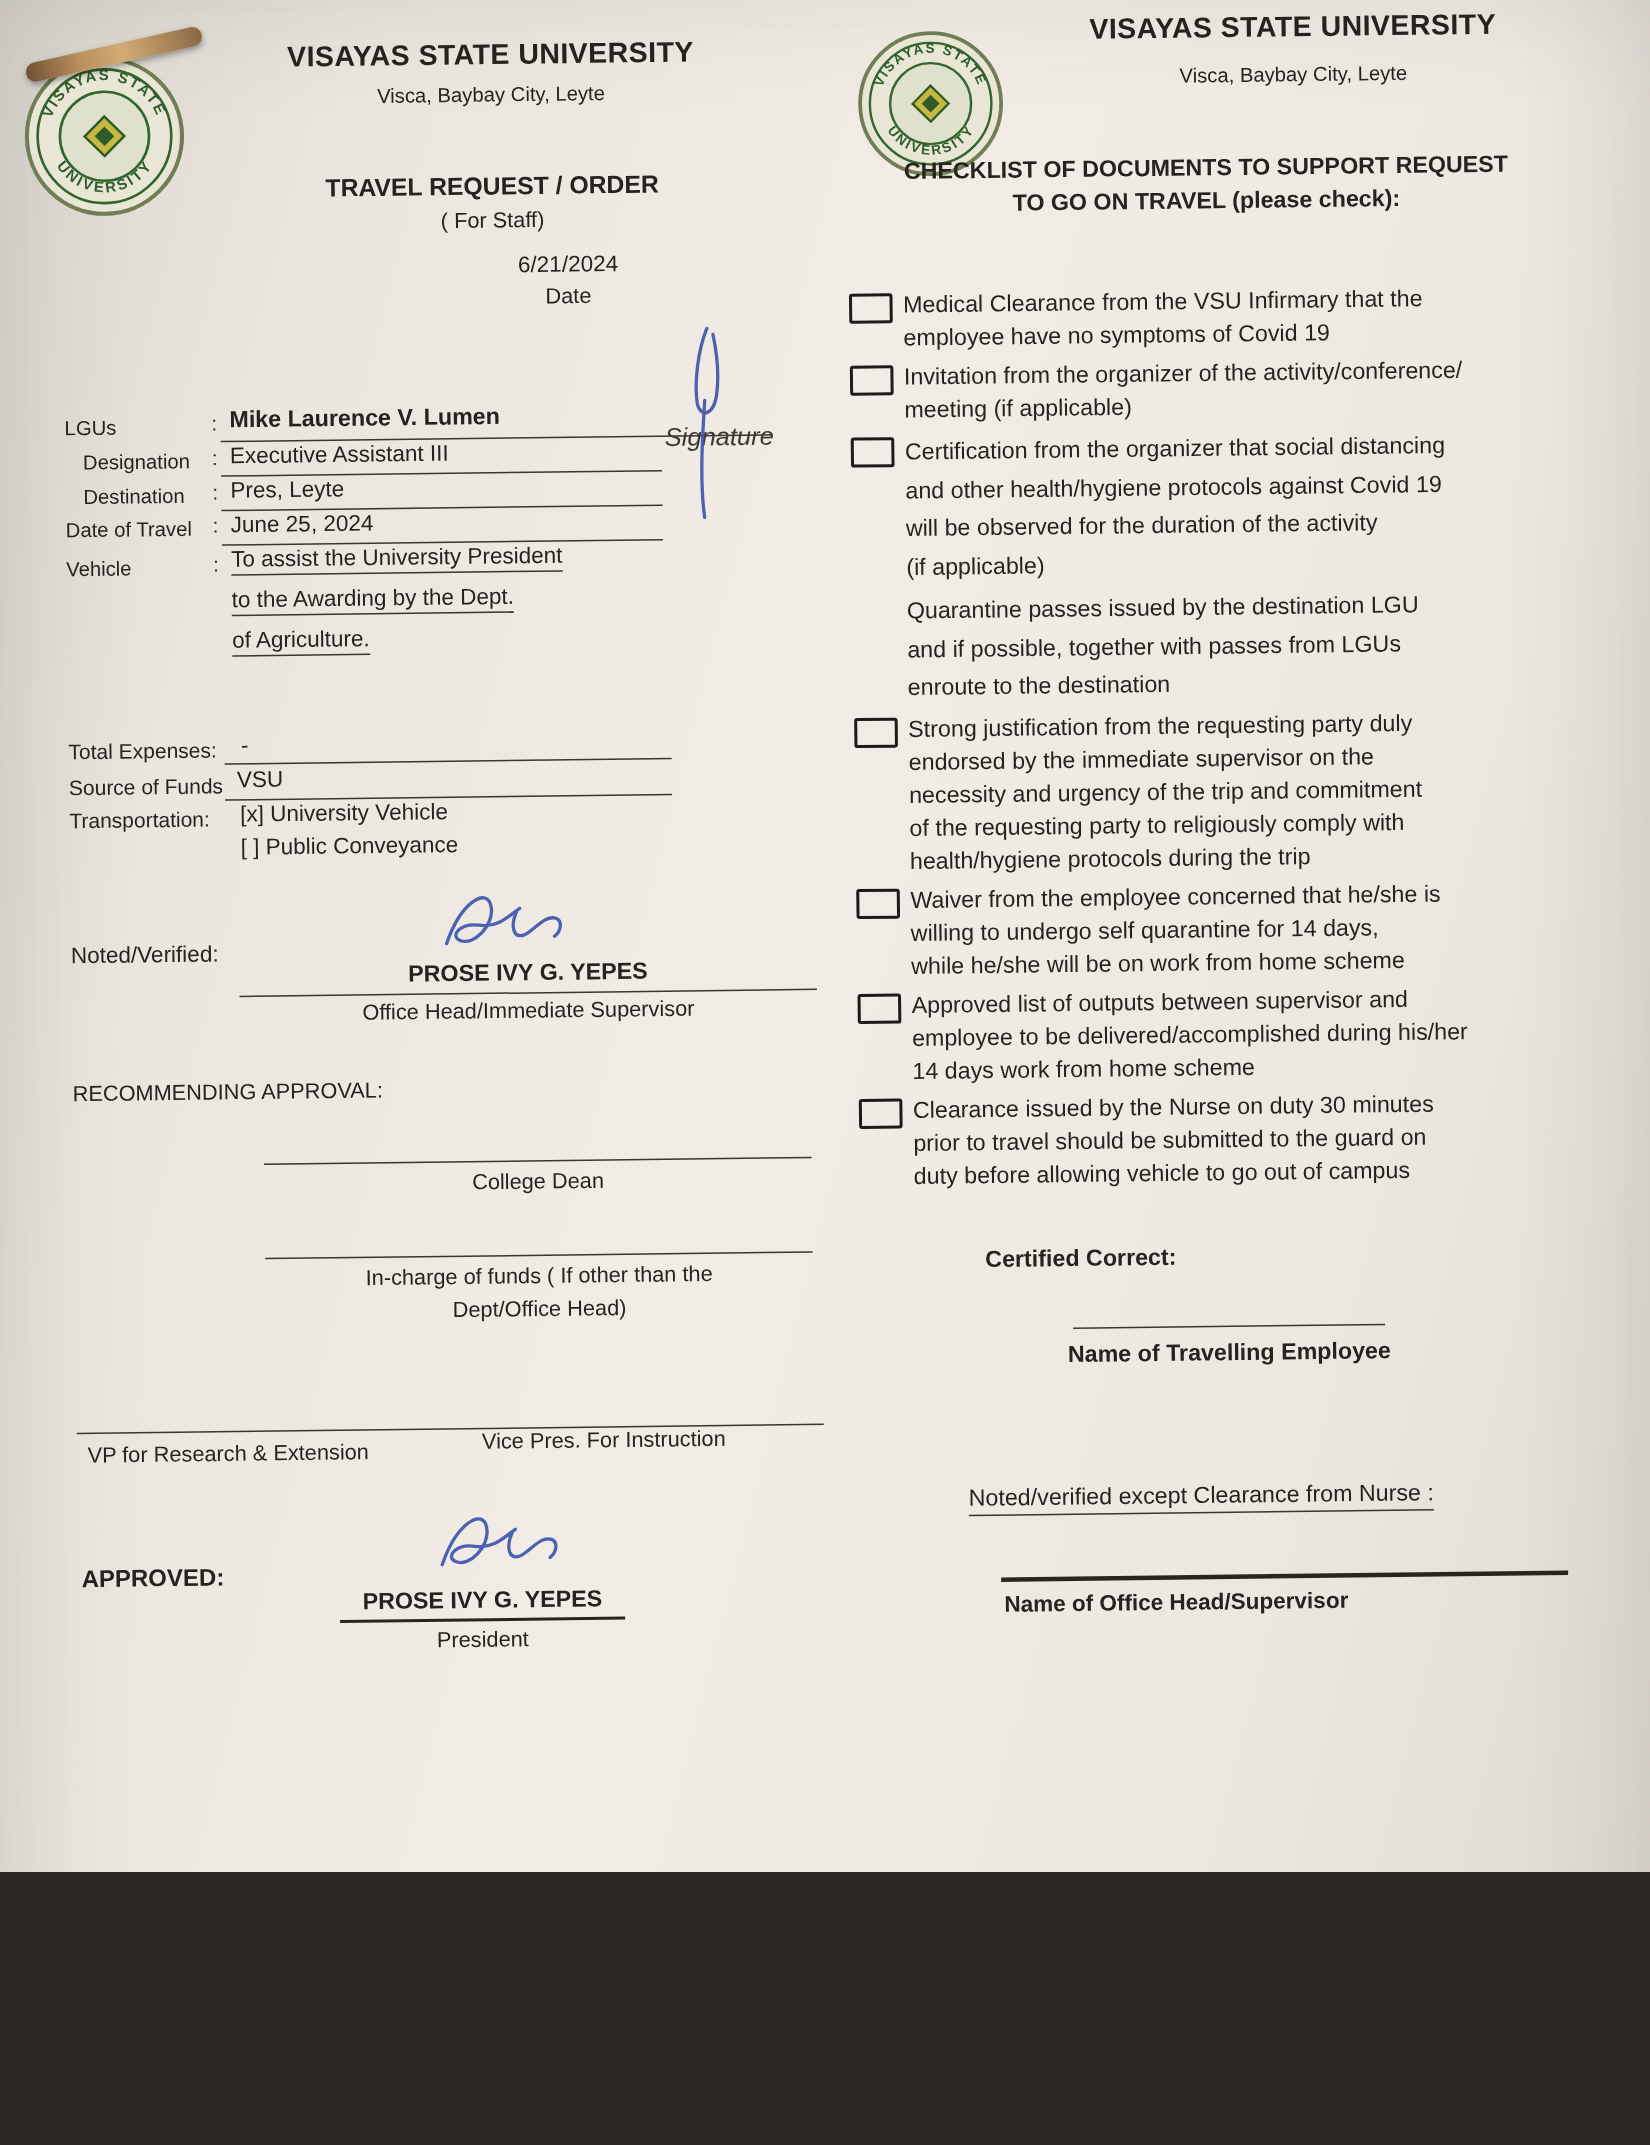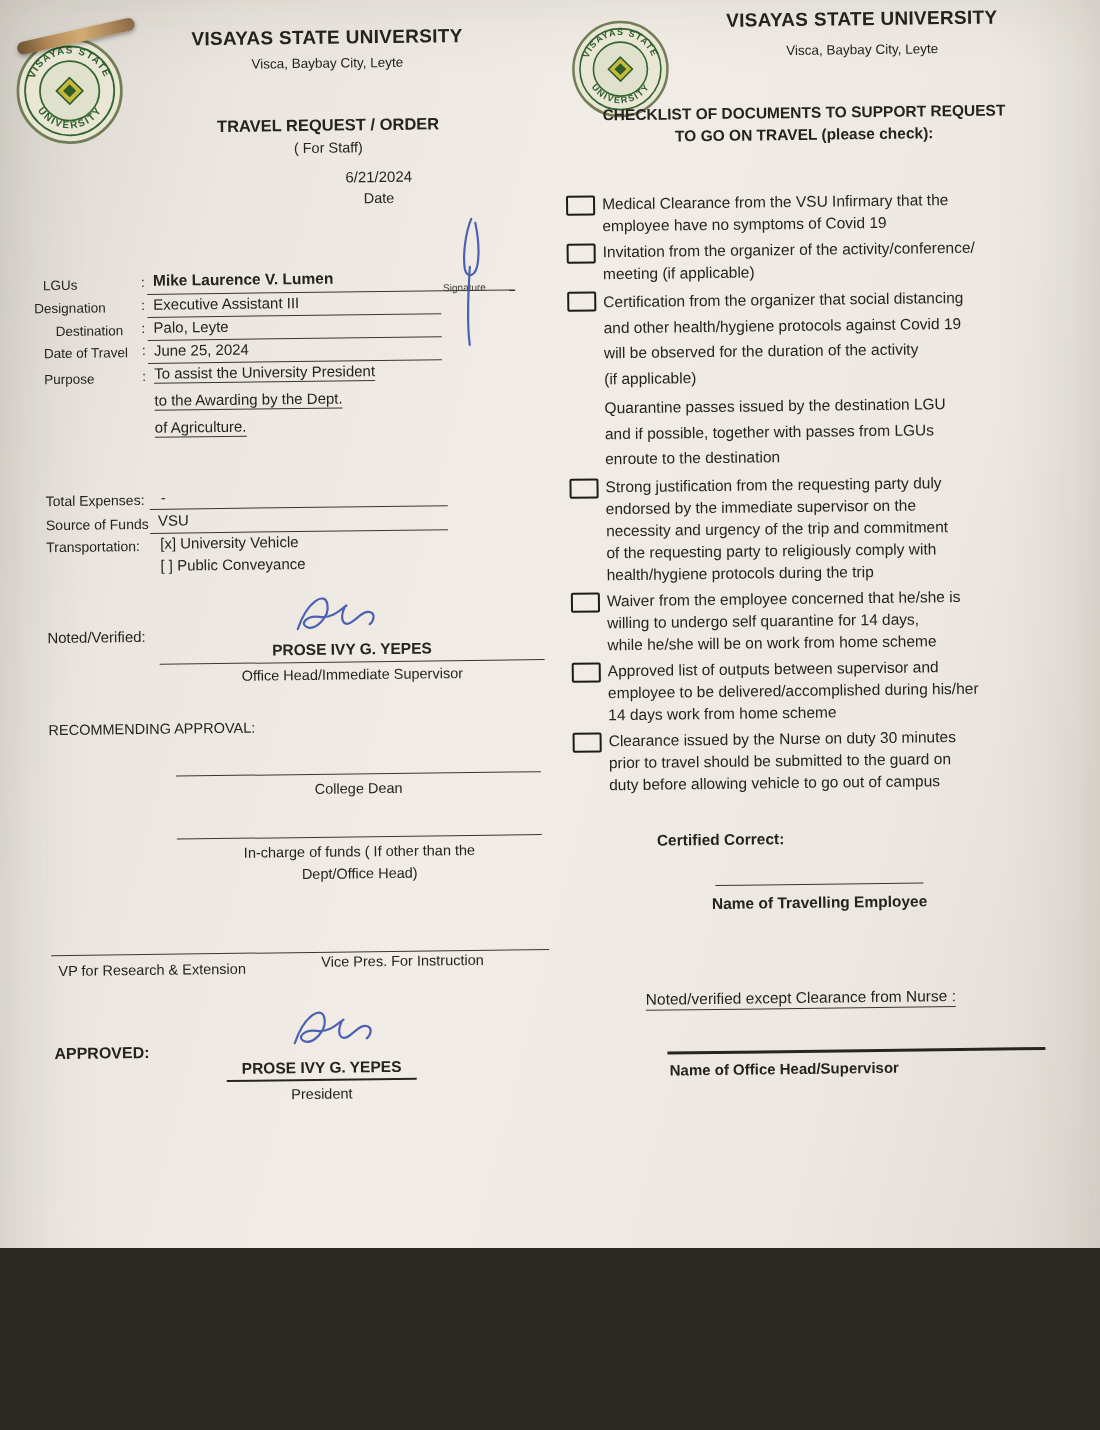--- a/index.html
+++ b/index.html
@@ -92,41 +92,41 @@
       <div class="abs b ctr" style="left:140px; top:113px; width:390px; font-size:16.5px;">TRAVEL REQUEST / ORDER</div>
       <div class="abs ctr" style="left:140px; top:137px; width:390px; font-size:14.5px;">( For Staff)</div>
 
       <div class="abs ctr" style="left:300px; top:166px; width:170px; font-size:15px;">6/21/2024</div>
       <div class="abs ctr" style="left:300px; top:188px; width:170px; font-size:14.5px;">Date</div>
 
       <div class="abs lbl" style="left:48px; top:272px;">LGUs</div>
       <div class="abs lbl" style="left:146px; top:270px;">:</div>
       <div class="abs b" style="left:158px; top:267px; font-size:15.5px;">Mike Laurence V. Lumen</div>
       <div class="rule" style="left:152px; top:289px; width:368px;"></div>
-      <div class="abs" style="left:448px; top:281px; font-size:10px; color:#3c3933;">Signature</div>
+      <div class="abs" style="left:448px; top:281px; font-size:17px; color:#3c3933;font-style:italic;">Signature</div>
       <svg class="sig" style="left:455px; top:212px;" width="40" height="140" viewBox="0 0 40 140">
         <path d="M22,6 C16,20 13,42 15,56 C17,66 26,64 28,50 C30,36 28,20 26,10 M20,54 C18,80 16,108 19,132"></path>
       </svg>
 
-      <div class="abs lbl" style="left:39px; top:295px;">Designation</div>
+      <div class="abs lbl" style="left:60px; top:295px;">Designation</div>
       <div class="abs lbl" style="left:146px; top:293px;">:</div>
       <div class="abs val" style="left:158px; top:291px;">Executive Assistant III</div>
       <div class="rule" style="left:152px; top:312px; width:294px;"></div>
 
       <div class="abs lbl" style="left:60px; top:318px;">Destination</div>
       <div class="abs lbl" style="left:146px; top:316px;">:</div>
-      <div class="abs val" style="left:158px; top:314px;">Palo, Leyte</div>
+      <div class="abs val" style="left:158px; top:314px;">Pres, Leyte</div>
       <div class="rule" style="left:152px; top:335px; width:294px;"></div>
 
       <div class="abs lbl" style="left:48px; top:340px;">Date of Travel</div>
       <div class="abs lbl" style="left:146px; top:338px;">:</div>
       <div class="abs val" style="left:158px; top:337px;">June 25, 2024</div>
       <div class="rule" style="left:152px; top:358px; width:294px;"></div>
 
-      <div class="abs lbl" style="left:48px; top:366px;">Purpose</div>
+      <div class="abs lbl" style="left:48px; top:366px;">Vehicle</div>
       <div class="abs lbl" style="left:146px; top:364px;">:</div>
       <div class="abs" style="left:158px; top:360px; font-size:15px;"><span class="underlined">To assist the University President</span></div>
       <div class="abs" style="left:158px; top:387px; font-size:15px;"><span class="underlined">to the Awarding by the Dept.</span></div>
       <div class="abs" style="left:158px; top:414px; font-size:15px;"><span class="underlined">of Agriculture.</span></div>
 
       <div class="abs" style="left:48px; top:487px; font-size:14px;">Total Expenses:</div>
       <div class="abs val" style="left:163px; top:484px;">-</div>
       <div class="rule" style="left:152px; top:504px; width:298px;"></div>
 
       <div class="abs" style="left:48px; top:511px; font-size:14px;">Source of Funds</div>

